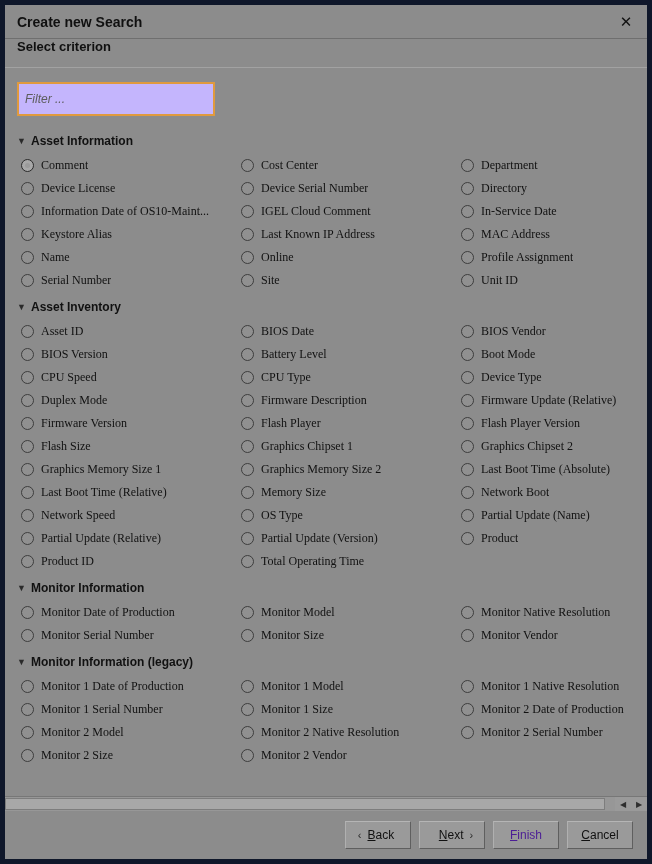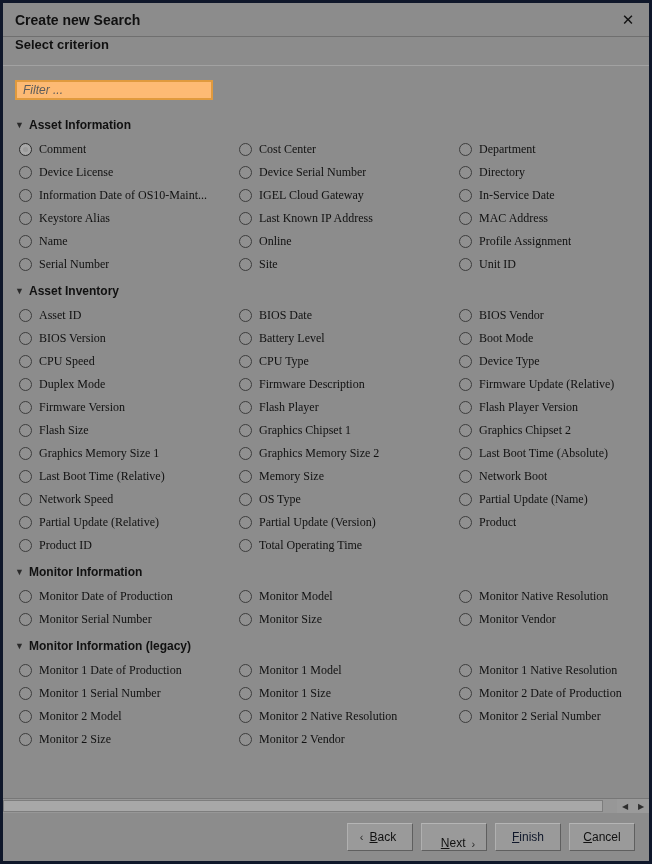--- a/index.html
+++ b/index.html
@@ -8,21 +8,21 @@
     width: 652px; height: 864px;
     background: #8a8a8a;
     font-family: "Liberation Sans", sans-serif;
     font-size: 12px;
     color: #1c1c1c;
     overflow: hidden;
   }
   .window {
     width: 652px; height: 864px;
     background: #8c8c8c;
-    border: 3px solid #0f172a;
+    border: 5px solid #0f172a;
     display: flex; flex-direction: column;
     position: relative;
   }
   
   .titlebar {
     height: 34px;
     background: #8c8c8c;
     border-bottom: 1px solid #6f6f6f;
     display: flex; align-items: center;
     padding: 0 10px 0 12px;
@@ -62,22 +62,22 @@
     border-bottom: 1px solid #a2a2a2;
     margin: 0;
     flex: 0 0 auto;
   }
   
   .filter-row {
     padding: 14px 12px 10px 12px;
     flex: 0 0 auto;
   }
   .filter-input {
-    width: 198px; height: 20px;
-    background: #fdba74;
+    width: 198px; height: 34px;
+    background: #c4b5fd;
     border: 2px solid #e09a3e;
     padding: 2px 6px;
     font-size: 12px;
     font-style: italic;
     color: #555;
     outline: none;
     font-family: "Liberation Sans", sans-serif;
   }
   .filter-input::placeholder { color: #5c5c5c; font-style: italic; opacity: 1; }
   
@@ -194,25 +194,25 @@
     border-top-color: #b5b5b5;
     border-left-color: #b0b0b0;
     color: #111;
     font-size: 12px;
     display: flex; align-items: center; justify-content: center;
     gap: 6px;
     padding: 0 12px;
     cursor: pointer;
     user-select: none;
   }
-  .btn.disabled { color: #0f172a; cursor: default; }
+  .btn.disabled { color: #4c1d95; cursor: default; }
   .btn .mn { text-decoration: underline; }
   .btn .chev { font-size: 11px; color: #2a2a2a; }
   .btn.back { padding-left: 8px; }
-  .btn.next { padding-right: 4px; align-items: flex-end; }
+  .btn.next { padding-right: 4px; }
 </style>
 </head>
 <body>
 
 <div class="window">
 
   <div class="titlebar">
     <div class="title">Create new Search</div>
     <div class="close-btn">✕</div>
   </div>
@@ -256,21 +256,21 @@
           <div class="item">
             <span class="radio"></span>
             <span class="item-label">Directory</span>
           </div>
           <div class="item">
             <span class="radio"></span>
             <span class="item-label">Information Date of OS10-Maint...</span>
           </div>
           <div class="item">
             <span class="radio"></span>
-            <span class="item-label">IGEL Cloud Gateway</span>
+            <span class="item-label">IGEL Cloud Comment</span>
           </div>
           <div class="item">
             <span class="radio"></span>
             <span class="item-label">In-Service Date</span>
           </div>
           <div class="item">
             <span class="radio"></span>
             <span class="item-label">Keystore Alias</span>
           </div>
           <div class="item">

